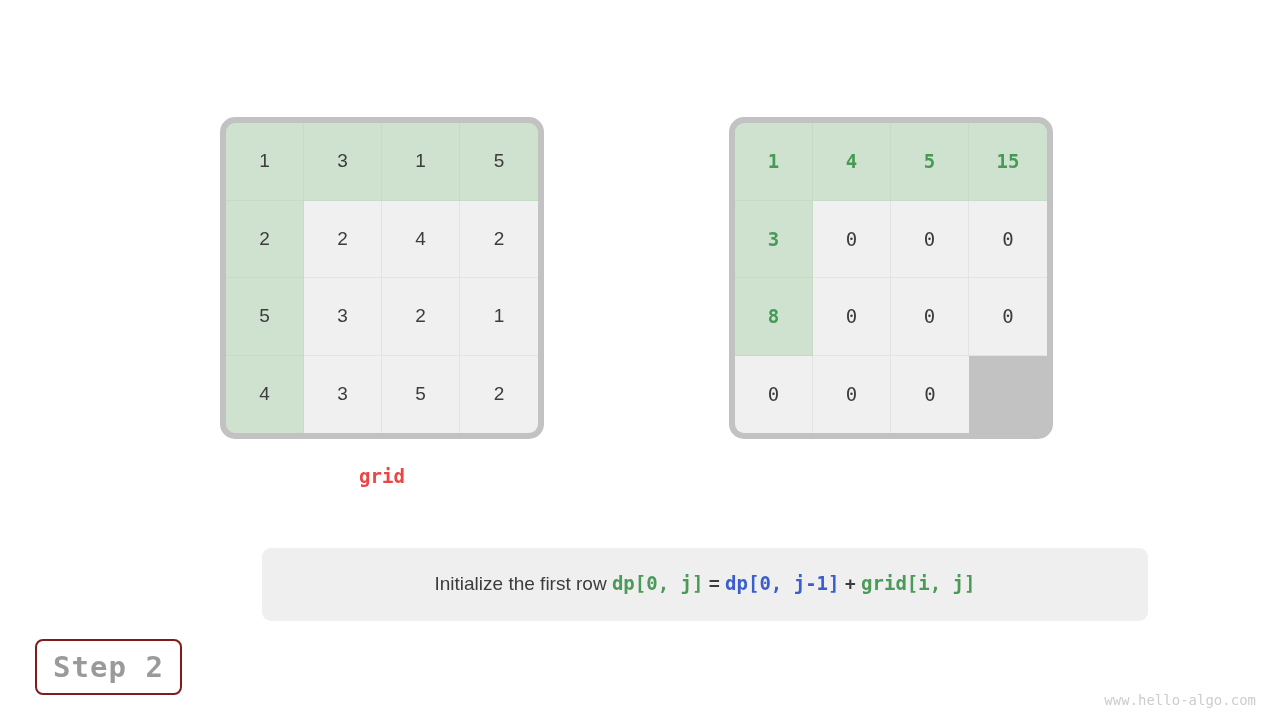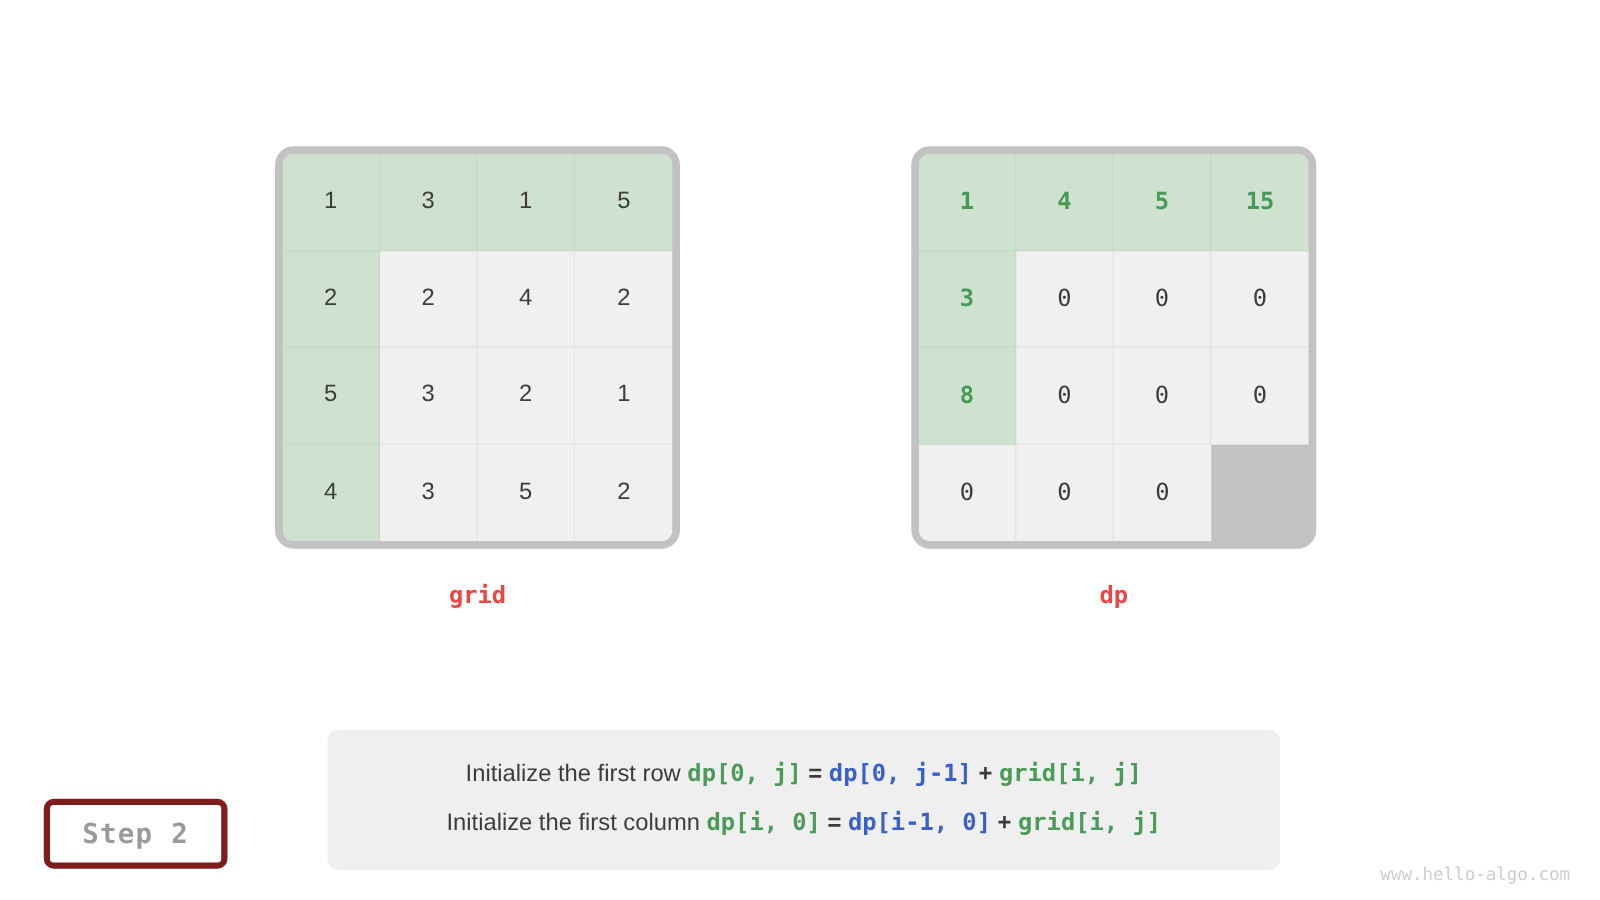--- a/index.html
+++ b/index.html
@@ -52,25 +52,24 @@
     font-weight: bold;
     font-size: 19px;
     color: #ef4444;
     width: 324px;
   }
 
   
   #caption-box {
     position: absolute;
     left: 262px; top: 548px;
-    width: 762px;
+    width: 886px;
     background: #efefef;
     border-radius: 9px;
     padding: 16px 0 18px 0;
-    margin-top: 36px;
   }
   .caption-line {
     text-align: center;
     font-size: 19px;
     color: #3c3c3c;
     line-height: 38px;
     white-space: nowrap;
   }
   .prose { font-family: "Liberation Sans", sans-serif; }
   .code {
@@ -80,27 +79,27 @@
   }
   .code.green { color: #4a9a58; }
   .code.blue  { color: #3a5fcd; }
   .op { color: #3c3c3c; font-family: "Liberation Sans", sans-serif; font-weight: bold; }
 
   
   #step-badge {
     position: absolute;
     left: 35px; top: 639px;
     width: 147px; height: 56px;
-    border: 5px solid #7f1d1d;
+    border: 2px solid #7f1d1d;
     border-radius: 8px;
     background: #ffffff;
     display: flex; align-items: center; justify-content: center;
     font-family: "DejaVu Sans Mono", monospace;
     font-weight: bold;
-    font-size: 22px;
+    font-size: 29px;
     color: #9a9a9a;
     letter-spacing: 1px;
   }
 
   
   #watermark {
     position: absolute;
     right: 24px; bottom: 12px;
     font-family: "DejaVu Sans Mono", monospace;
     font-size: 14px;
@@ -146,29 +145,25 @@
         <div class="cell">0</div>
         <div class="cell c3">0</div>
         <div class="cell hl">8</div>
         <div class="cell">0</div>
         <div class="cell">0</div>
         <div class="cell c3">0</div>
         <div class="cell r3">0</div>
         <div class="cell r3">0</div>
         <div class="cell c3 r3">0</div>
       </div>
-    <div class="matrix-label">dp</div>
   </div>
 
   <div id="caption-box">
     <div class="caption-line">
       <span class="prose">Initialize the first row </span><span class="code green">dp[0, j]</span><span class="op"> = </span><span class="code blue">dp[0, j-1]</span><span class="op"> + </span><span class="code green">grid[i, j]</span>
-    </div>
-    <div class="caption-line">
-      <span class="prose">Initialize the first column </span><span class="code green">dp[i, 0]</span><span class="op"> = </span><span class="code blue">dp[i-1, 0]</span><span class="op"> + </span><span class="code green">grid[i, j]</span>
     </div>
   </div>
 
   <div id="step-badge">
     <span>Step 2</span>
   </div>
 
   <div id="watermark">
     <span>www.hello-algo.com</span>
   </div>

